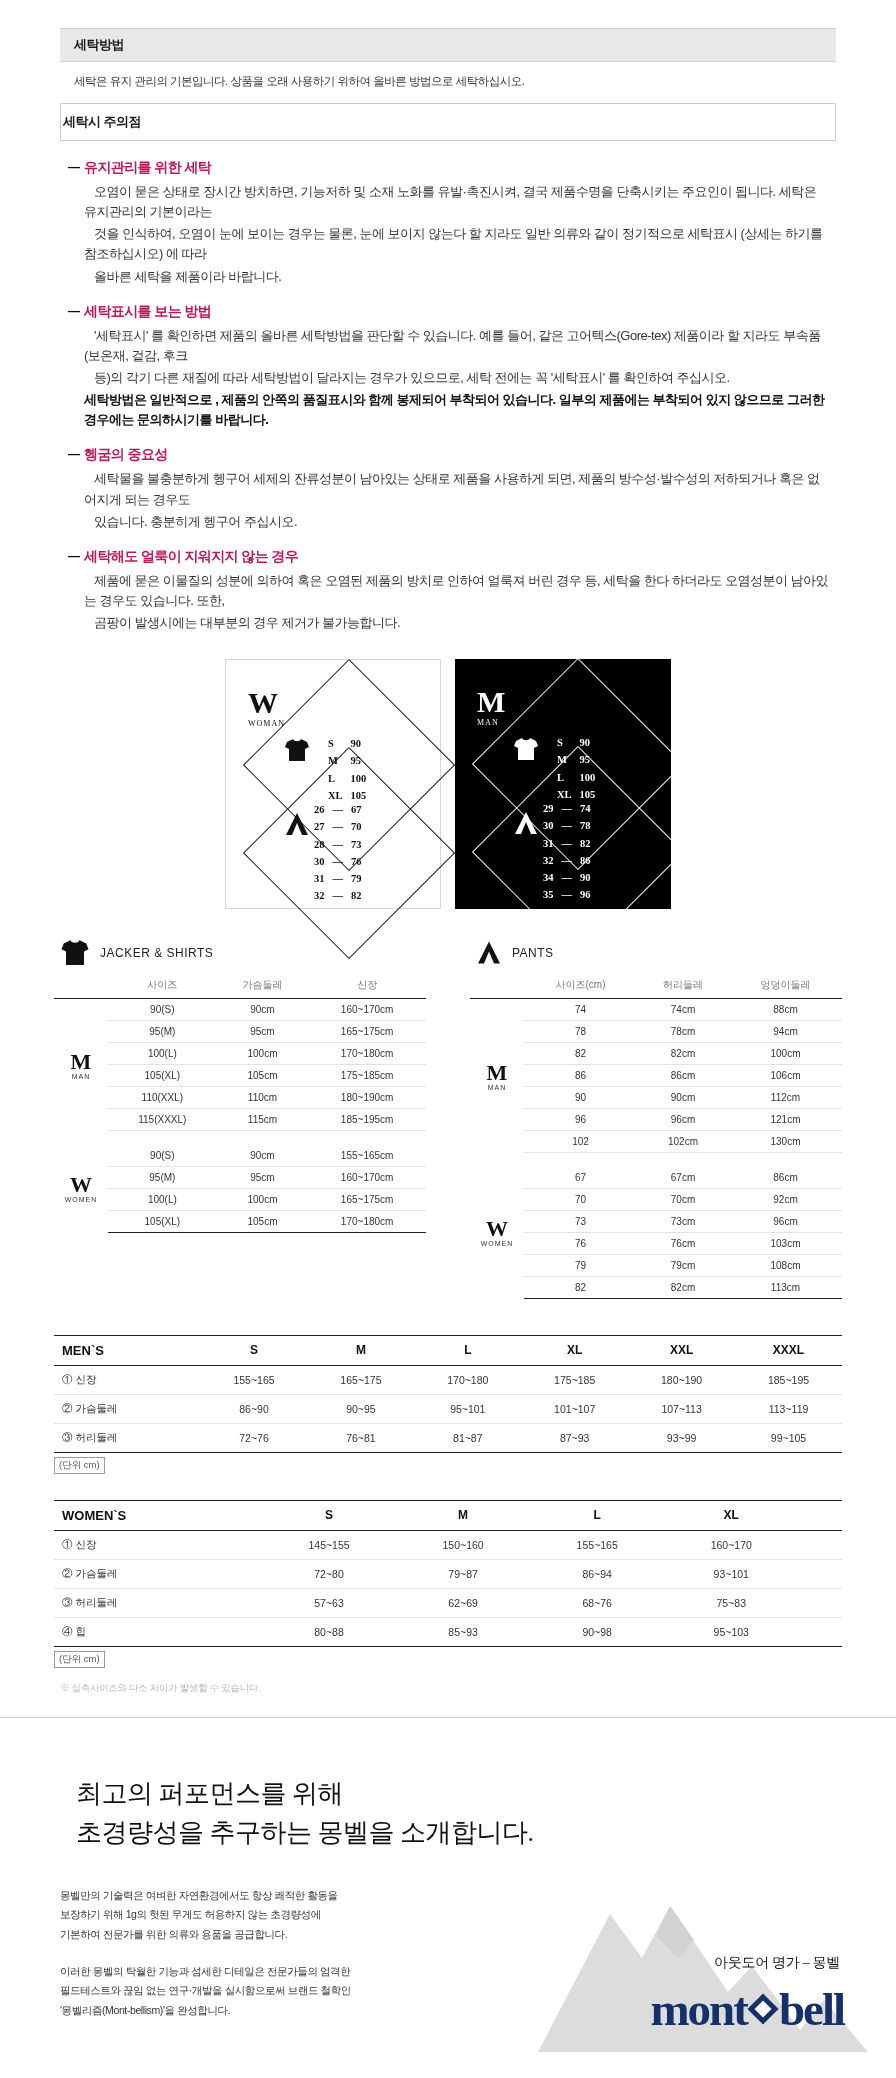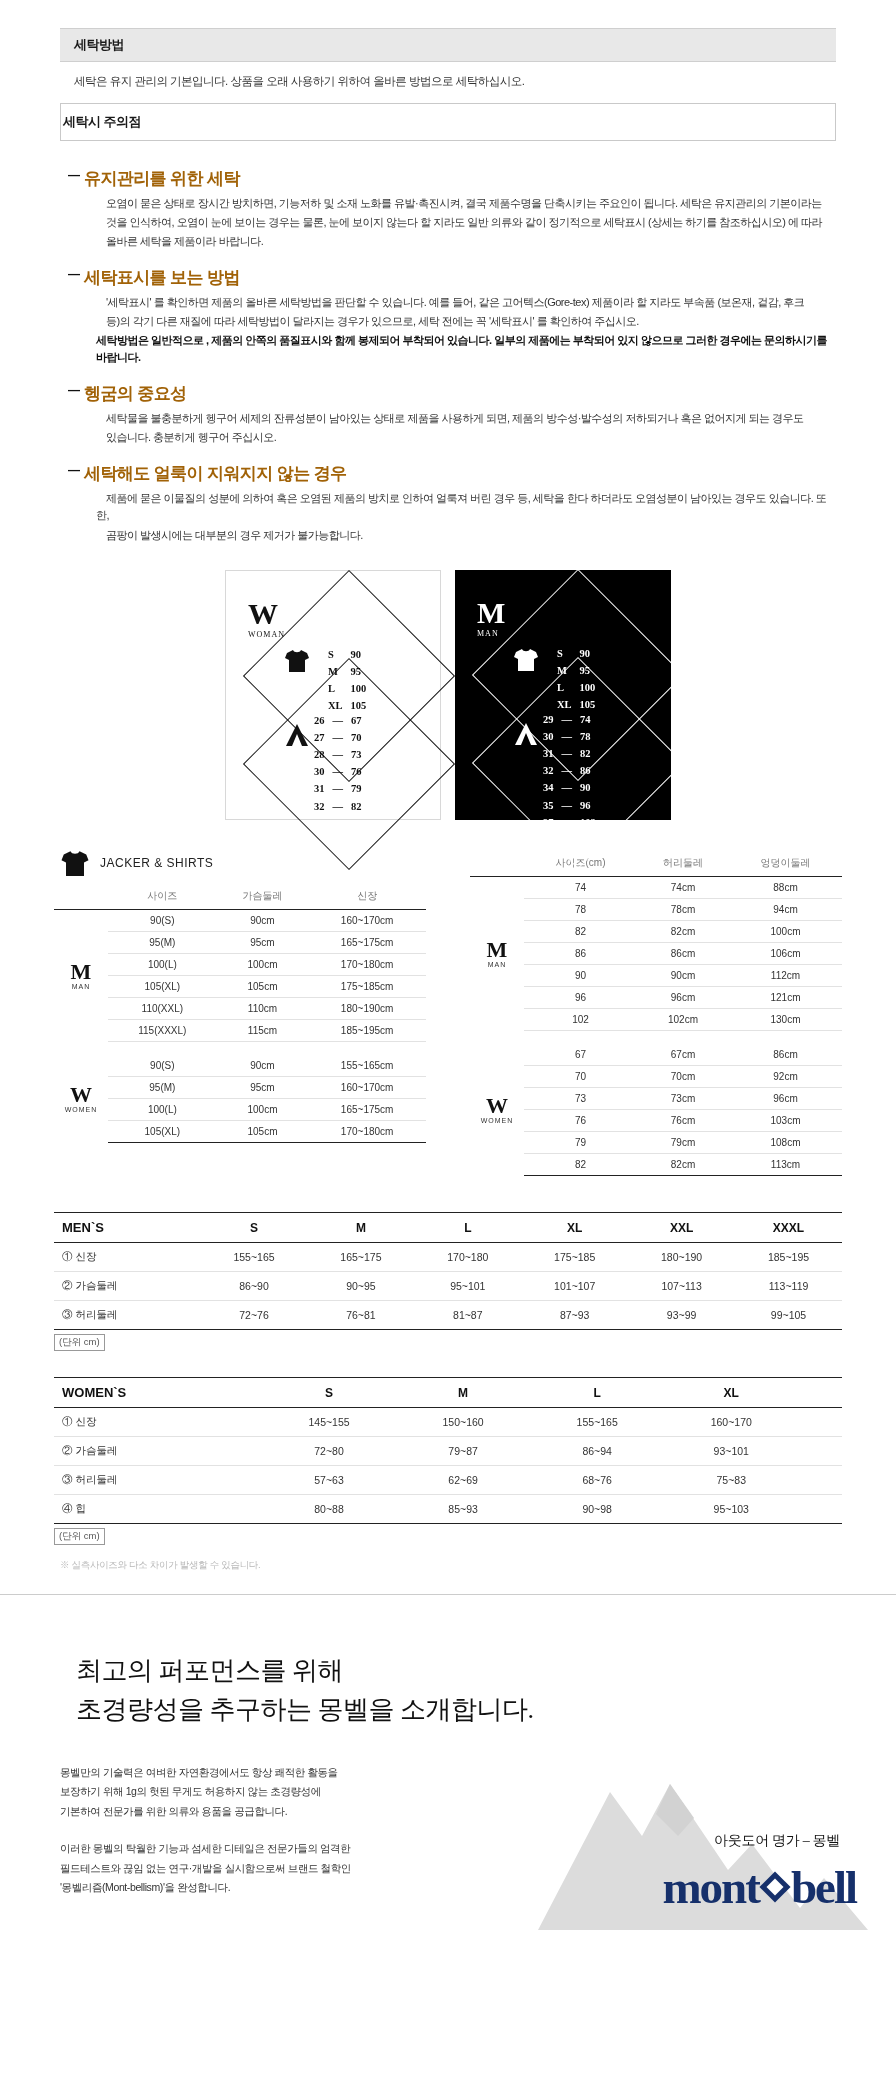--- a/index.html
+++ b/index.html
@@ -38,29 +38,29 @@
     padding: 9px 2px;
     letter-spacing: -0.5px;
   }
   .notes { padding: 14px 6px 0 6px; }
   .note { margin-bottom: 16px; padding-left: 18px; position: relative; }
   .note .dash {
     position: absolute; left: 2px; top: 1px;
     font-size: 12px; font-weight: bold; color:#111;
   }
   .note h4 {
-    margin: 12px 0 5px 0;
-    font-size: 17px;
+    margin: 4px 0 5px 0;
+    font-size: 14px;
     font-weight: bold;
     letter-spacing: -0.6px;
-    color:#a16207;
+    color:#be185d;
   }
   .note p {
-    margin: 0 0 2px 12px;
-    font-size: 11px;
+    margin: 0 0 2px 0;
+    font-size: 13px;
     line-height: 1.55;
     color: #333;
     letter-spacing: -0.5px;
     text-indent: 10px;
   }
   .note p.bold { font-weight: bold; color:#111; text-indent:0; }
 
   
   .diamonds { margin-top: 26px; display:flex; justify-content:center; gap: 0px; }
   .dia-box { width: 216px; height: 250px; position: relative; }
@@ -136,21 +136,21 @@
   .brand .copy p { margin: 0 0 18px 0; }
   .mountain {
     position:absolute; right: 28px; bottom: 46px; width: 330px; height: 190px;
   }
   .mb-tag {
     position:absolute; right: 56px; bottom: 126px;
     font-size:14px; color:#111; letter-spacing:-0.3px;
     font-family:"Liberation Serif", serif;
   }
   .mb-logo {
-    position:absolute; right: 40px; bottom: 62px;
+    position:absolute; right: 52px; bottom: 62px;
     font-family:"Liberation Serif", serif; font-size:47px; font-weight:bold;
     color:#16306b; letter-spacing:-2px; display:flex; align-items:center;
   }
   .mb-diamond {
     width:22px; height:22px; background:#16306b; transform: rotate(45deg);
     margin: 0 5px; position:relative;
   }
   .mb-diamond::after{
     content:""; position:absolute; left:5px; top:5px; width:12px; height:12px;
     background:#fff;
@@ -426,20 +426,26 @@
           <tr>
             <td>105(XL)</td>
             <td>105cm</td>
             <td>170~180cm</td>
           </tr>
         </tbody>
       </table>
     </div>
 
     <div class="size-col">
+      <div class="size-head">
+        <svg width="26" height="27" viewBox="0 0 26 24">
+          <path fill="#111" d="M13 1 L24 23 L18 23 L13 11 L8 23 L2 23 Z"></path>
+        </svg>
+        <span class="label">PANTS</span>
+      </div>
       <table class="sz">
         <thead>
           <tr>
             <th></th>
             <th>사이즈(cm)</th>
             <th>허리둘레</th>
             <th>엉덩이둘레</th>
           </tr>
         </thead>
         <tbody>

